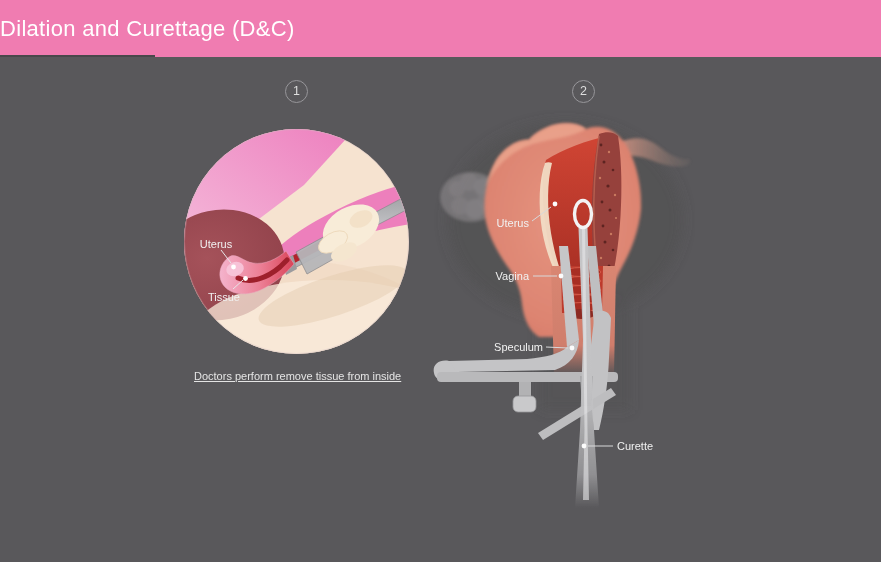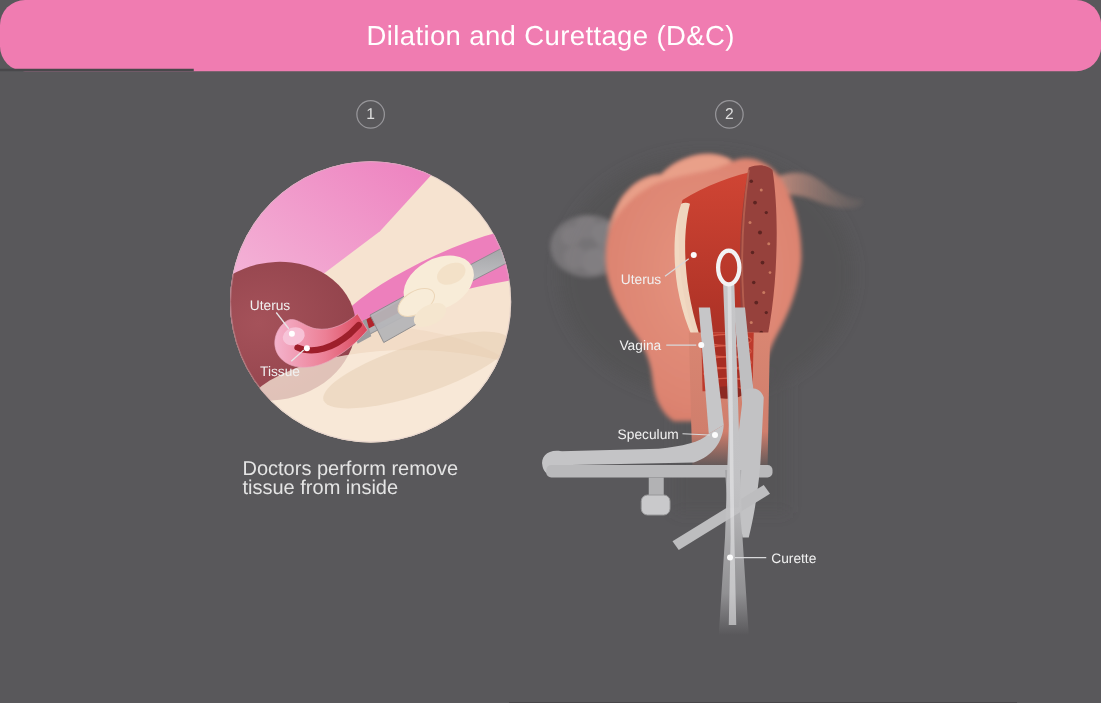--- a/index.html
+++ b/index.html
@@ -3,38 +3,38 @@
 <meta charset="utf-8">
 <style>
   html,body{margin:0;padding:0;background:#3c3b3d;}
   .canvas{
     position:relative;width:881px;height:562px;overflow:hidden;
     font-family:"Liberation Sans","DejaVu Sans",sans-serif;
     background:#59585b;
   }
   .title-bar{
     position:absolute;left:0;top:0;width:881px;height:57px;
-    background:#f07cb1;display:flex;align-items:center;justify-content:center;border-radius:20px;
+    background:#f07cb1;display:flex;align-items:center;justify-content:flex-start;
   }
   .title-bar h1{
     margin:0;font-size:22px;font-weight:400;color:#ffffff;letter-spacing:.3px;
   }
   .header-notch{
     position:absolute;left:0;top:55px;width:155px;height:2px;background:#49484b;
   }
   .step-badge{
     position:absolute;width:21px;height:21px;border-radius:50%;
     border:1px solid #97969a;color:#dedede;font-size:12.5px;
     display:flex;align-items:center;justify-content:center;line-height:1;
   }
   #step1{left:285px;top:80px;}
   #step2{left:572px;top:80px;}
   .caption{
     position:absolute;left:194px;top:369px;width:215px;margin:0;
-    font-size:16px;line-height:14.8px;color:#e4e4e4;
+    font-size:11px;line-height:14.8px;color:#e4e4e4;text-decoration:underline;
   }
   svg{position:absolute;display:block;}
   #left-illus{left:183px;top:128px;}
   #right-illus{left:425px;top:110px;}
   svg text{font-family:"Liberation Sans","DejaVu Sans",sans-serif;font-size:11px;fill:#f1f1f1;}
 </style>
 </head>
 <body>
 
 <div class="canvas" style="background-color: rgb(89, 88, 91);">

